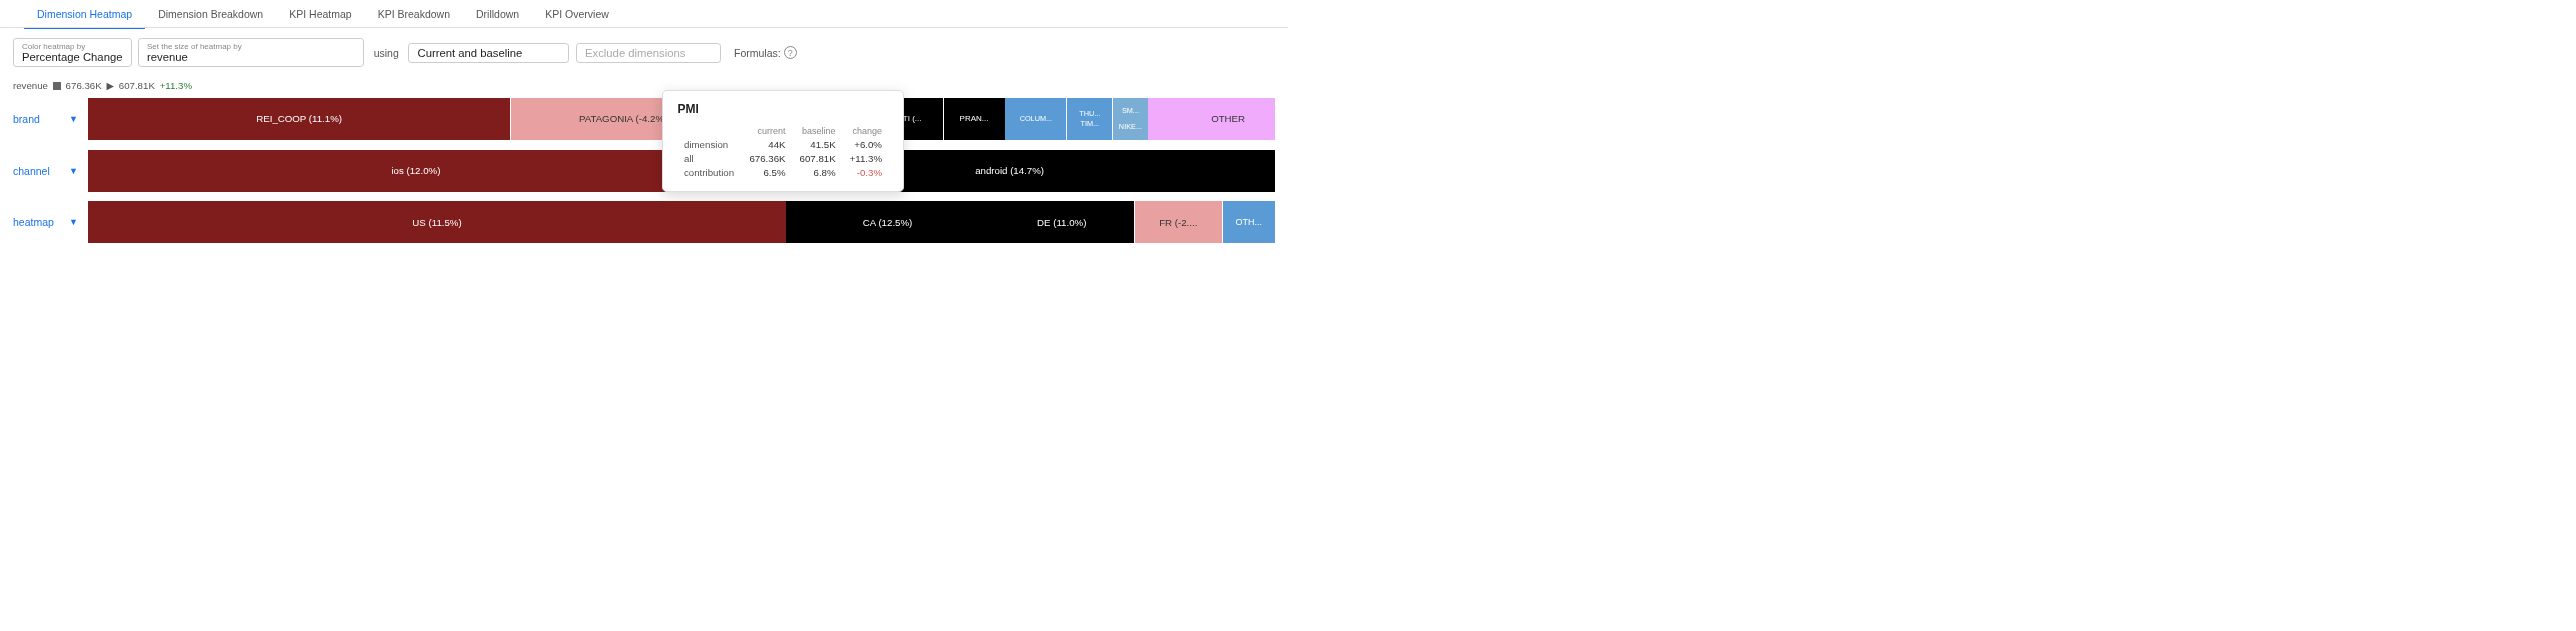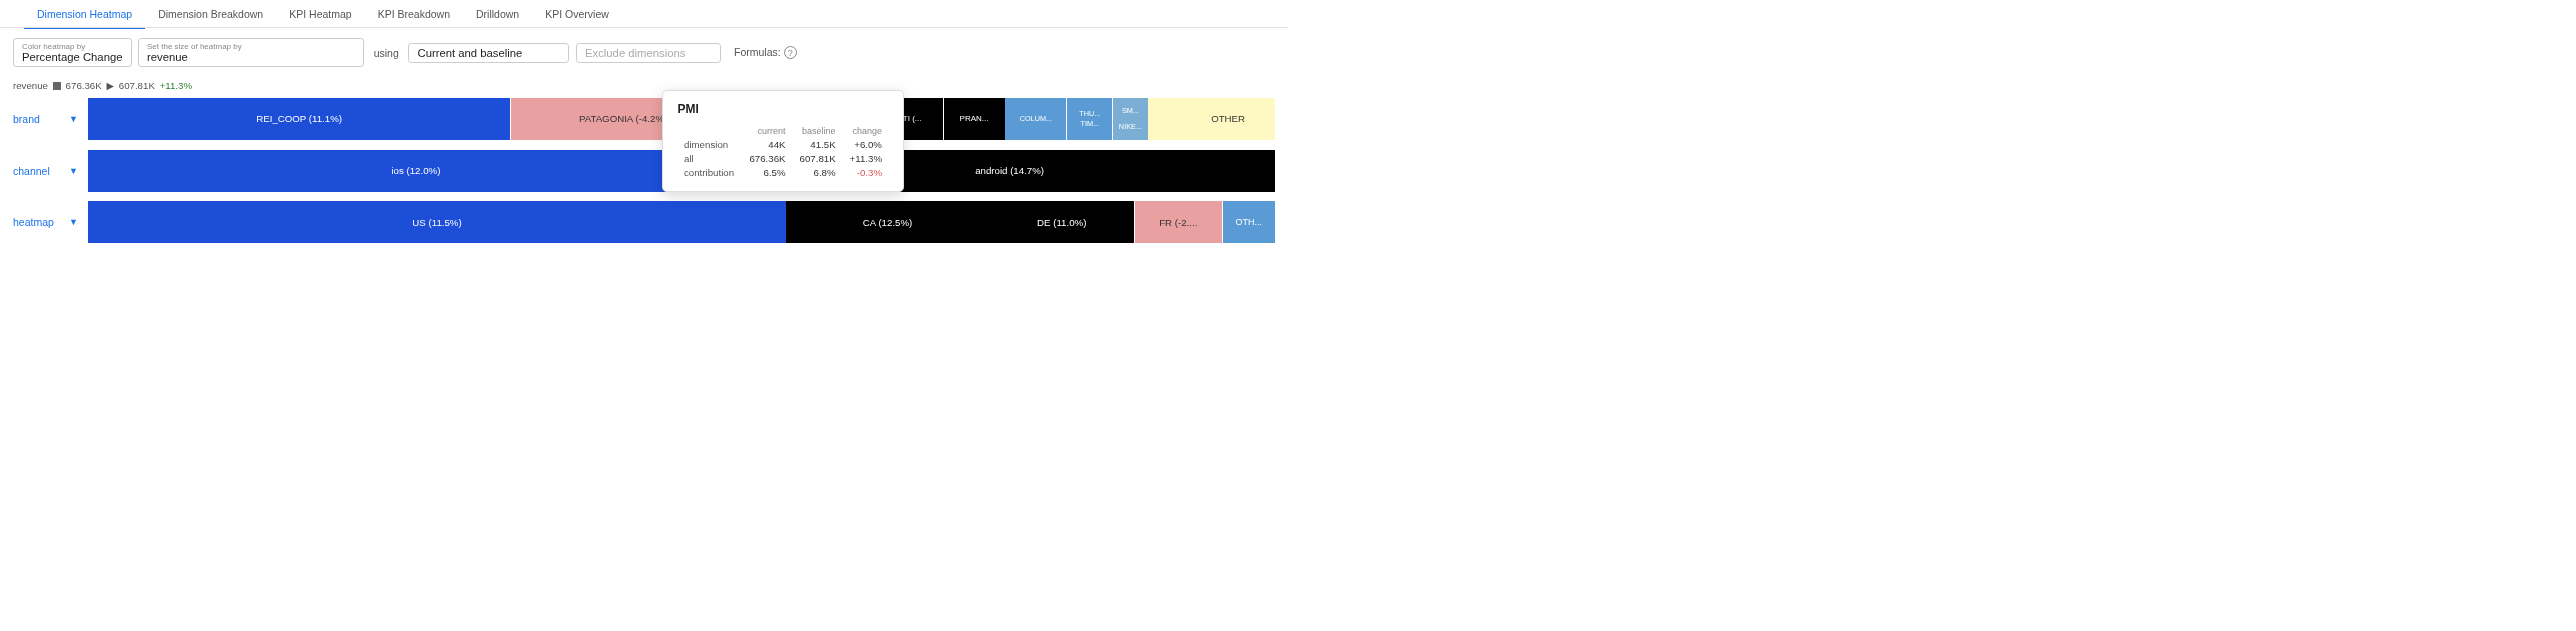--- a/index.html
+++ b/index.html
@@ -10,21 +10,21 @@
     .nav-tab { padding: 8px 13px; cursor: pointer; font-size: 10.5px; color: #555; border-bottom: 1.6px solid transparent; margin-bottom: -1.6px; white-space: nowrap; }
     .nav-tab.active { color: #1a73e8; border-bottom: 1.6px solid #1a73e8; font-weight: 500; }
 
     
     .controls-row { display: flex; align-items: center; padding: 9.7px 13px; gap: 6.5px; }
     .control-group { display: flex; flex-direction: column; border: 0.8px solid #ccc; border-radius: 3.2px; padding: 3.2px 8px; min-width: 113px; }
     .control-group.wide { min-width: 226px; }
     .control-label { font-size: 8px; color: #888; }
     .control-value { font-size: 11.3px; color: #222; font-weight: 400; }
     .using-text { color: #555; font-size: 10.5px; padding: 0 3.2px; }
-    .formulas-label { font-size: 10.5px; color: #555; margin-left: 6.5px; display: flex; align-items: flex-start; gap: 3.2px; }
+    .formulas-label { font-size: 10.5px; color: #555; margin-left: 6.5px; display: flex; align-items: center; gap: 3.2px; }
     .formulas-help { display: inline-flex; align-items: center; justify-content: center; width: 13px; height: 13px; border-radius: 50%; border: 0.8px solid #888; color: #888; font-size: 9px; cursor: pointer; }
 
     
     .stats-row { display: flex; align-items: center; padding: 3.2px 13px 6.5px; gap: 4.8px; font-size: 9.7px; color: #555; }
     .stat-block { display: flex; align-items: center; gap: 3.2px; }
     .stat-square { width: 8px; height: 8px; background: #666; display: inline-block; }
     .stat-arrow { color: #555; }
     .stat-positive { color: #2e7d32; }
 
     
@@ -32,25 +32,25 @@
 
     
     .dim-row { display: flex; align-items: center; margin-bottom: 9.7px; }
     .dim-label { width: 56px; flex-shrink: 0; }
     .dim-label a { color: #1a73e8; text-decoration: none; font-size: 10.5px; }
     .dim-chevron { width: 19.4px; flex-shrink: 0; color: #1a73e8; font-size: 9px; cursor: pointer; }
     .dim-bars { flex: 1; display: flex; height: 42px; gap: 0.8px; position: relative; }
 
     
     .bar { display: flex; align-items: center; justify-content: center; color: #fff; font-size: 9.7px; font-weight: 500; cursor: pointer; overflow: hidden; white-space: nowrap; text-overflow: ellipsis; padding: 0 3.2px; }
-    .bar-blue-dark { background: #1d4ed8; }
+    .bar-blue-dark { background: #7f1d1d; }
     .bar-blue-med { background: #000000; }
     .bar-blue-light { background: #5b9bd5; }
     .bar-blue-lighter { background: #7baed4; }
-    .bar-blue-lightest { background: #fef9c3; padding-left: 36px; }
+    .bar-blue-lightest { background: #f0abfc; padding-left: 36px; }
     .bar-pink { background: #e8a0a0; color: #333; }
     .bar-red { background: #d9534f; }
     .bar-gray { background: #c8c8c8; color: #333; }
 
     
     .tooltip-container { position: absolute; top: -8px; left: 662px; z-index: 100; background: #fff; border: 0.8px solid #ddd; border-radius: 4.8px; box-shadow: 0 3.2px 13px rgba(0,0,0,0.15); padding: 11.3px 14.5px; min-width: 242px; }
     .tooltip-title { font-size: 12px; font-weight: 600; color: #222; margin-bottom: 8px; }
     .tooltip-table { width: 100%; border-collapse: collapse; }
     .tooltip-table th { font-size: 9px; color: #888; font-weight: 400; text-align: right; padding: 1.6px 6.5px; }
     .tooltip-table th:first-child { text-align: left; }

